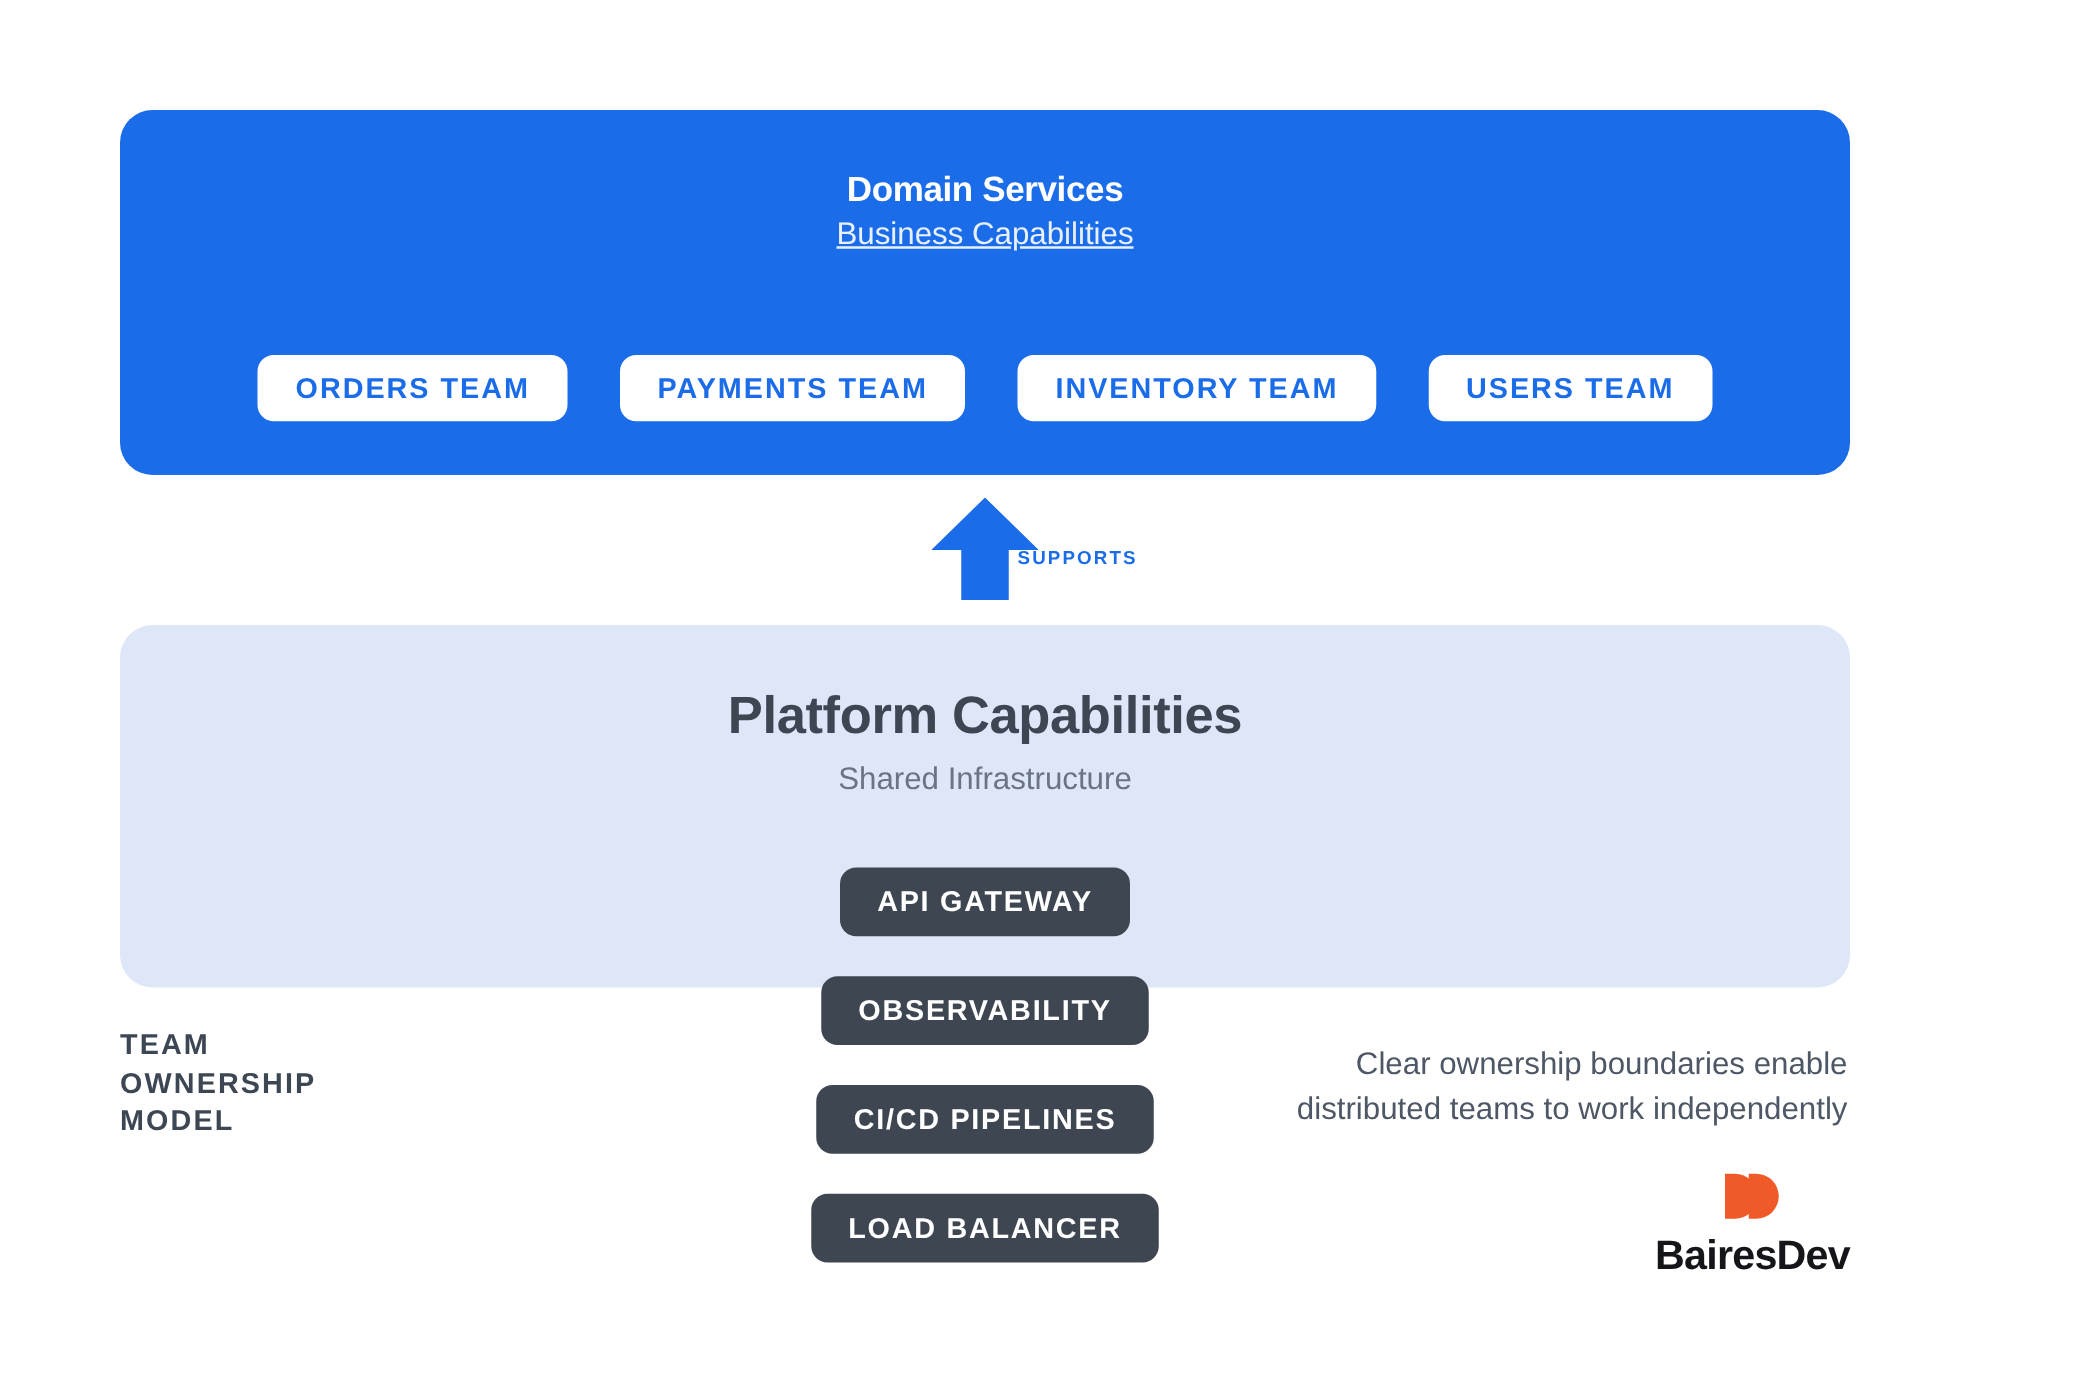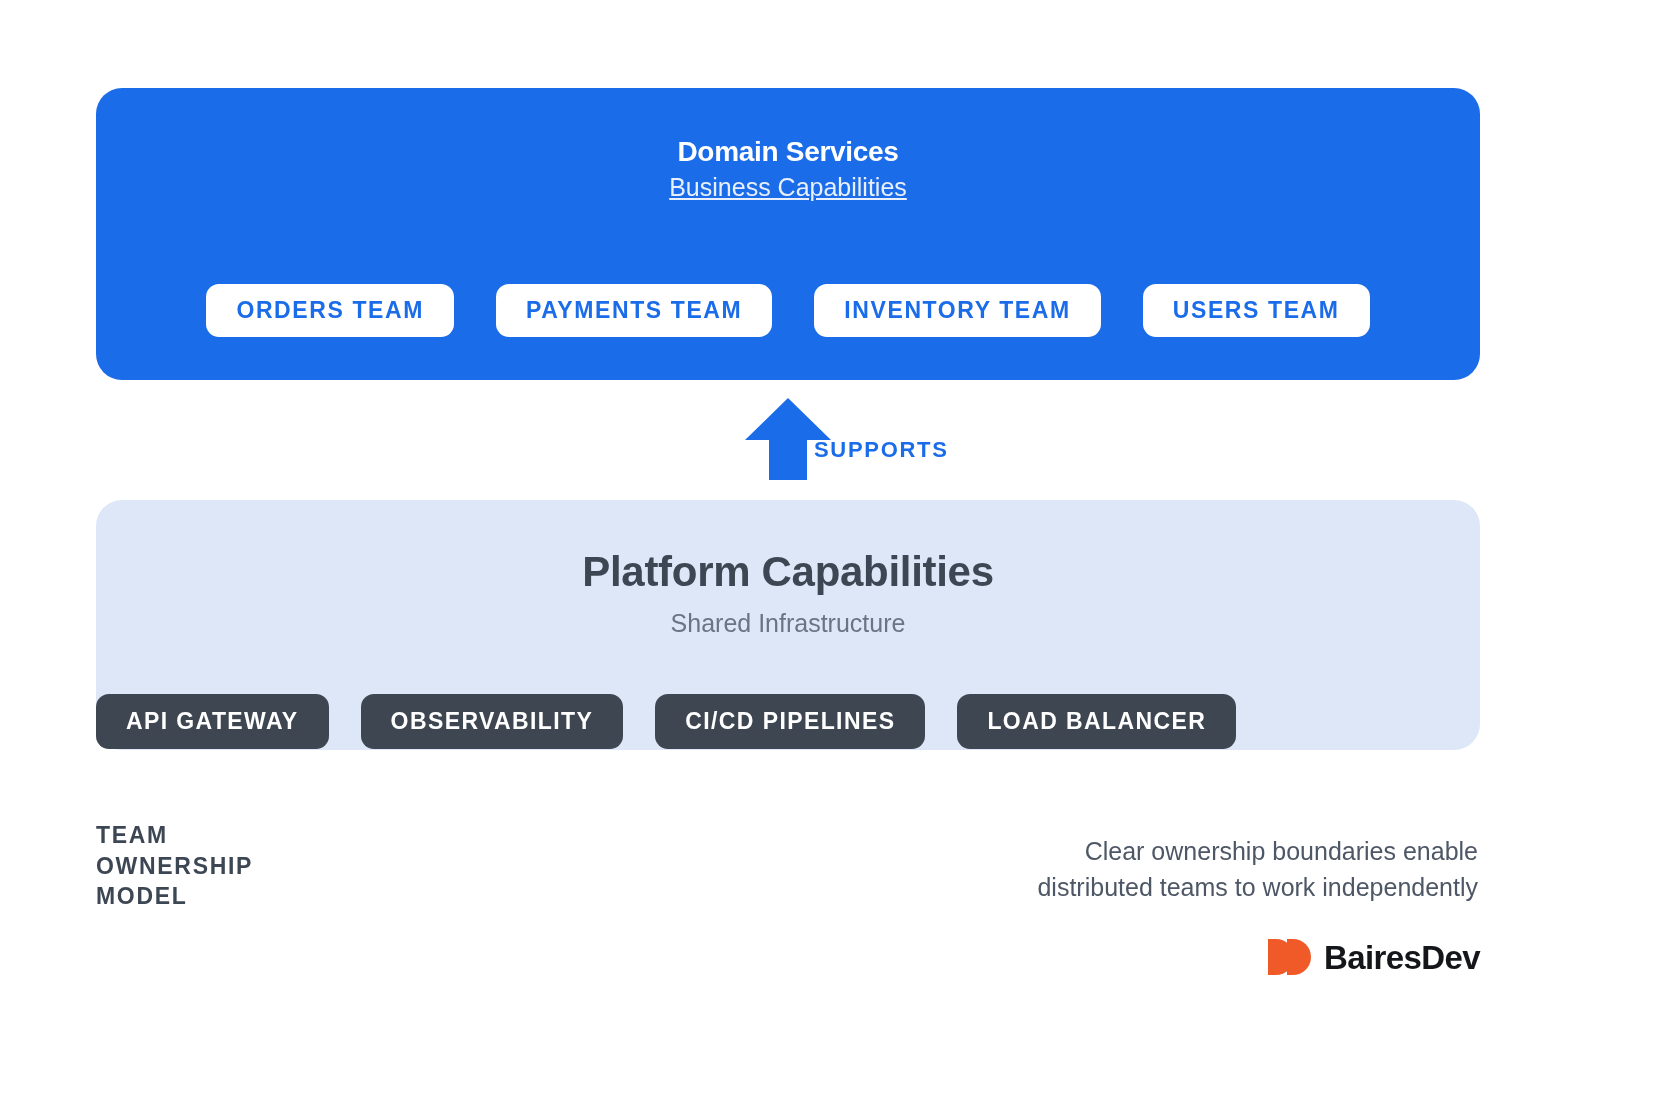--- a/index.html
+++ b/index.html
@@ -97,35 +97,35 @@
   }
   .arrow-up {
     width: 86px;
     height: 82px;
     display: block;
   }
   .supports-label {
     position: absolute;
     left: 718px;
     top: 59px;
-    font-size: 22px;
+    font-size: 15px;
     font-weight: 700;
     letter-spacing: 1.7px;
     color: #1b6ce8;
     white-space: nowrap;
     line-height: 1;
   }
 
   
   .platform-band {
     position: absolute;
     left: 96px;
     top: 500px;
     width: 1384px;
-    height: 250px;
+    height: 290px;
     background: #dde7f8;
     border-radius: 26px;
     box-sizing: border-box;
     display: flex;
     flex-direction: column;
     align-items: center;
   }
   .platform-title {
     margin-top: 50px;
     font-size: 42px;
@@ -142,20 +142,21 @@
     line-height: 1.1;
   }
   .platform-pills {
     position: absolute;
     left: 0;
     right: 0;
     top: 194px;
     display: flex;
     align-items: center;
     gap: 32px;
+    flex-direction: column;
   }
   .pill-dark {
     background: #3e4751;
     color: #ffffff;
     border-radius: 13px;
     font-size: 23px;
     font-weight: 700;
     letter-spacing: 1.4px;
     padding: 16px 30px;
     white-space: nowrap;
@@ -197,20 +198,21 @@
   }
   .footer-caption span { display: block; }
 
   .logo {
     position: absolute;
     right: 0px;
     top: 132px;
     display: flex;
     align-items: center;
     gap: 11px;
+    flex-direction: column;
   }
   .logo-mark { width: 46px; height: 38px; display: block; }
   .logo-text {
     font-size: 33px;
     font-weight: 700;
     color: #15161a;
     letter-spacing: -0.6px;
     line-height: 1;
   }
 </style>

